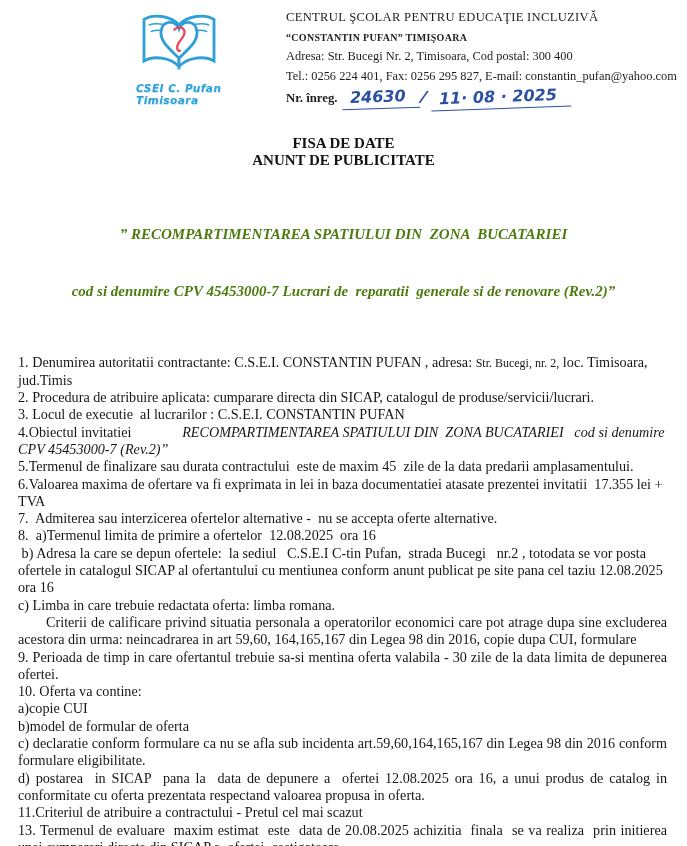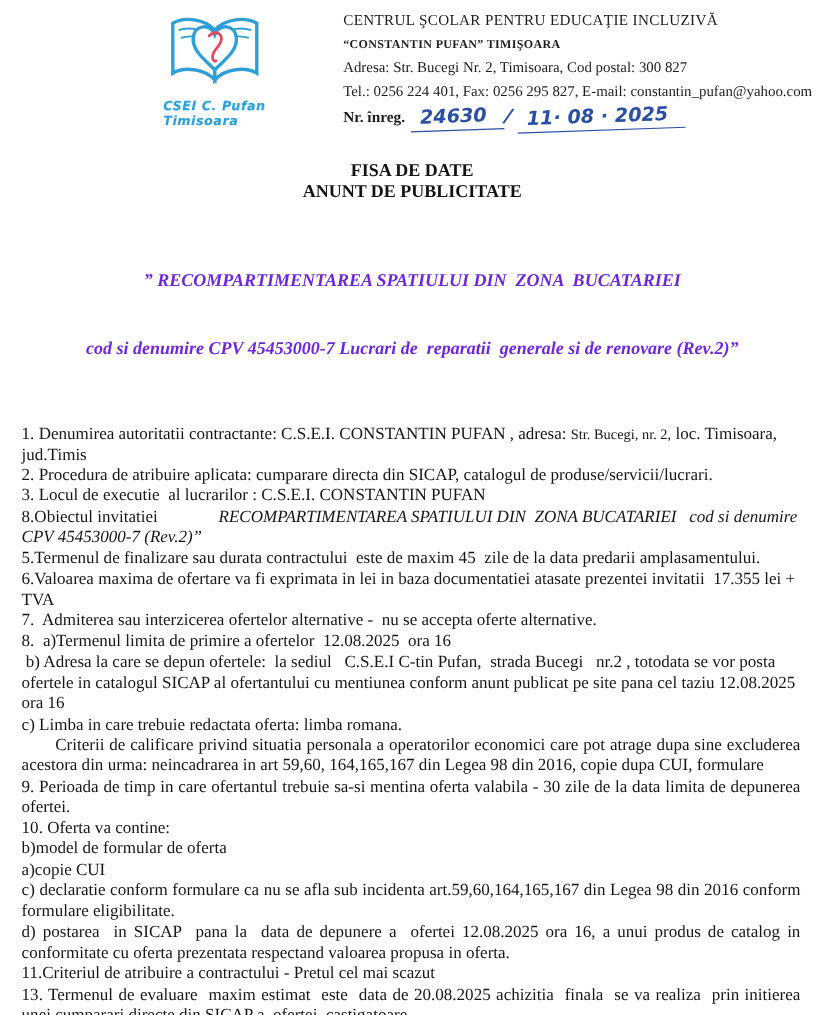--- a/index.html
+++ b/index.html
@@ -71,21 +71,21 @@
     line-height: 17.5px;
     color: #121212;
   }
   .subject-block {
     margin-top: 17px;
     text-align: center;
     font-weight: bold;
     font-style: italic;
     font-size: 15px;
     line-height: 19px;
-    color: #6d28d9;
+    color: #4d7c0f;
     white-space: pre-wrap;
   }
 
   
   .body-text {
     margin: 15px 20px 0 18px;
     font-size: 14.2px;
     line-height: 17.3px;
   }
   .body-text p {
@@ -119,21 +119,21 @@
         <path d="M40 23 C46 17 53 22 50 29 C48 34 43 36 43 42 C43 45 45 46 46 45" stroke="#e8475f" stroke-width="2.4" fill="none" stroke-linecap="round"></path>
       </svg>
       <div class="logo-caption">
         <div>CSEI C. Pufan</div>
         <div>Timisoara</div>
       </div>
     </div>
     <div class="org-block">
       <div class="org-name">CENTRUL ŞCOLAR PENTRU EDUCAŢIE INCLUZIVĂ</div>
       <div class="org-name2">“CONSTANTIN PUFAN” TIMIŞOARA</div>
-      <div>Adresa: Str. Bucegi Nr. 2, Timisoara, Cod postal: 300 827</div>
+      <div>Adresa: Str. Bucegi Nr. 2, Timisoara, Cod postal: 300 400</div>
       <div>Tel.: 0256 224 401, Fax: 0256 295 827, E-mail: constantin_pufan@yahoo.com</div>
       <div class="reg-line">
         <span class="reg-label">Nr. înreg.</span><span class="handwritten hw-underline">24630</span><span class="handwritten hw-sep">/</span><span class="handwritten hw-underline">11· 08 · 2025</span>
       </div>
     </div>
   </header>
 
   <div class="title-block">
     <div>FISA DE DATE</div>
     <div>ANUNT DE PUBLICITATE</div>
@@ -141,32 +141,32 @@
 
   <div class="subject-block">
     <div>” RECOMPARTIMENTAREA SPATIULUI DIN  ZONA  BUCATARIEI</div>
     <div>cod si denumire CPV 45453000-7 Lucrari de  reparatii  generale si de renovare (Rev.2)”</div>
   </div>
 
   <div class="body-text">
     <p><span>1. Denumirea autoritatii contractante: C.S.E.I. CONSTANTIN PUFAN , adresa: </span><span class="small-inline">Str. Bucegi, nr. 2,</span><span> loc. Timisoara, jud.Timis</span></p>
     <p>2. Procedura de atribuire aplicata: cumparare directa din SICAP, catalogul de produse/servicii/lucrari.</p>
     <p>3. Locul de executie  al lucrarilor : C.S.E.I. CONSTANTIN PUFAN</p>
-    <p><span>8.Obiectul invitatiei   </span><span class="bold-italic">RECOMPARTIMENTAREA SPATIULUI DIN  ZONA BUCATARIEI   cod si denumire CPV 45453000-7 (Rev.2)”</span></p>
+    <p><span>4.Obiectul invitatiei   </span><span class="bold-italic">RECOMPARTIMENTAREA SPATIULUI DIN  ZONA BUCATARIEI   cod si denumire CPV 45453000-7 (Rev.2)”</span></p>
     <p>5.Termenul de finalizare sau durata contractului  este de maxim 45  zile de la data predarii amplasamentului.</p>
     <p>6.Valoarea maxima de ofertare va fi exprimata in lei in baza documentatiei atasate prezentei invitatii  17.355 lei + TVA</p>
     <p>7.  Admiterea sau interzicerea ofertelor alternative -  nu se accepta oferte alternative.</p>
     <p>8.  a)Termenul limita de primire a ofertelor  12.08.2025  ora 16</p>
     <p> b) Adresa la care se depun ofertele:  la sediul   C.S.E.I C-tin Pufan,  strada Bucegi   nr.2 , totodata se vor posta ofertele in catalogul SICAP al ofertantului cu mentiunea conform anunt publicat pe site pana cel taziu 12.08.2025 ora 16</p>
     <p>c) Limba in care trebuie redactata oferta: limba romana.</p>
     <p class="justify indent">Criterii de calificare privind situatia personala a operatorilor economici care pot atrage dupa sine excluderea acestora din urma: neincadrarea in art 59,60, 164,165,167 din Legea 98 din 2016, copie dupa CUI, formulare</p>
     <p class="justify">9. Perioada de timp in care ofertantul trebuie sa-si mentina oferta valabila - 30 zile de la data limita de depunerea ofertei.</p>
     <p>10. Oferta va contine:</p>
+    <p>a)copie CUI</p>
     <p>b)model de formular de oferta</p>
-    <p>a)copie CUI</p>
     <p class="justify">c) declaratie conform formulare ca nu se afla sub incidenta art.59,60,164,165,167 din Legea 98 din 2016 conform formulare eligibilitate.</p>
     <p class="justify">d) postarea  in SICAP  pana la  data de depunere a  ofertei 12.08.2025 ora 16, a unui produs de catalog in conformitate cu oferta prezentata respectand valoarea propusa in oferta.</p>
     <p>11.Criteriul de atribuire a contractului - Pretul cel mai scazut</p>
     <p class="justify">13. Termenul de evaluare  maxim estimat  este  data de 20.08.2025 achizitia  finala  se va realiza  prin initierea unei cumparari directe din SICAP a  ofertei  castigatoare.</p>
 
   </div>
 
 </div>
 
 </body></html>

